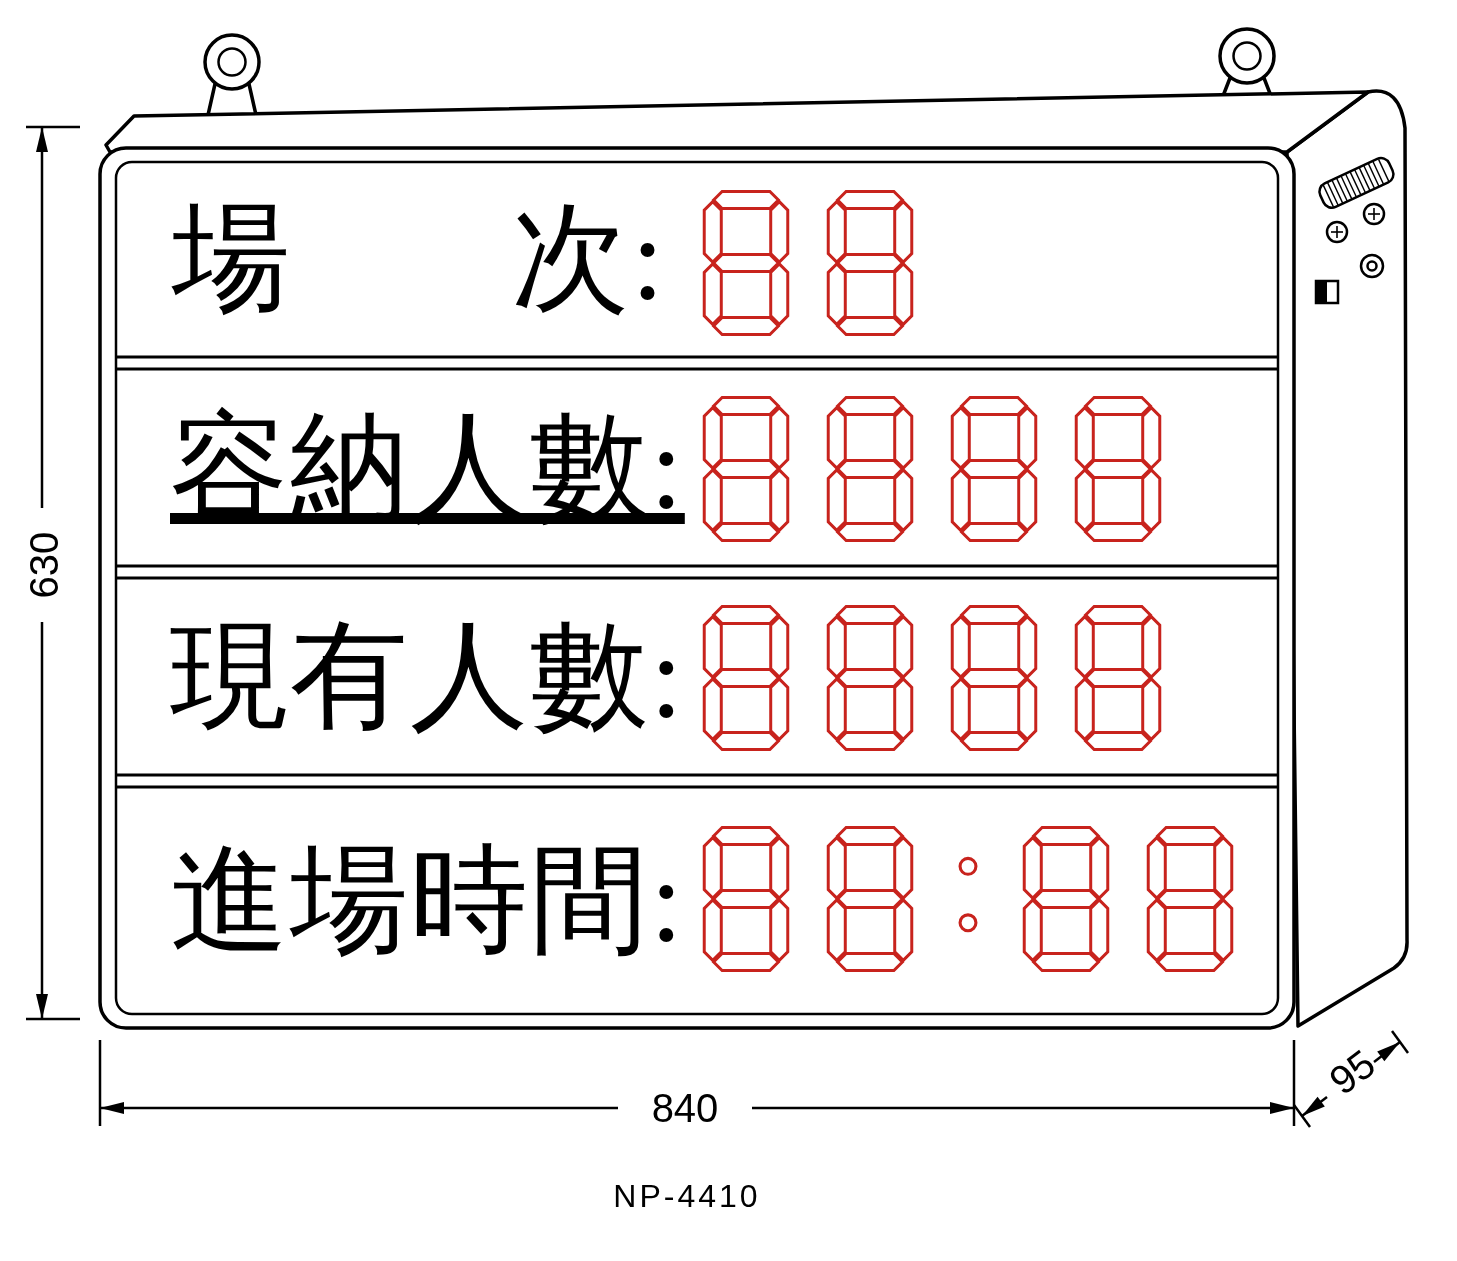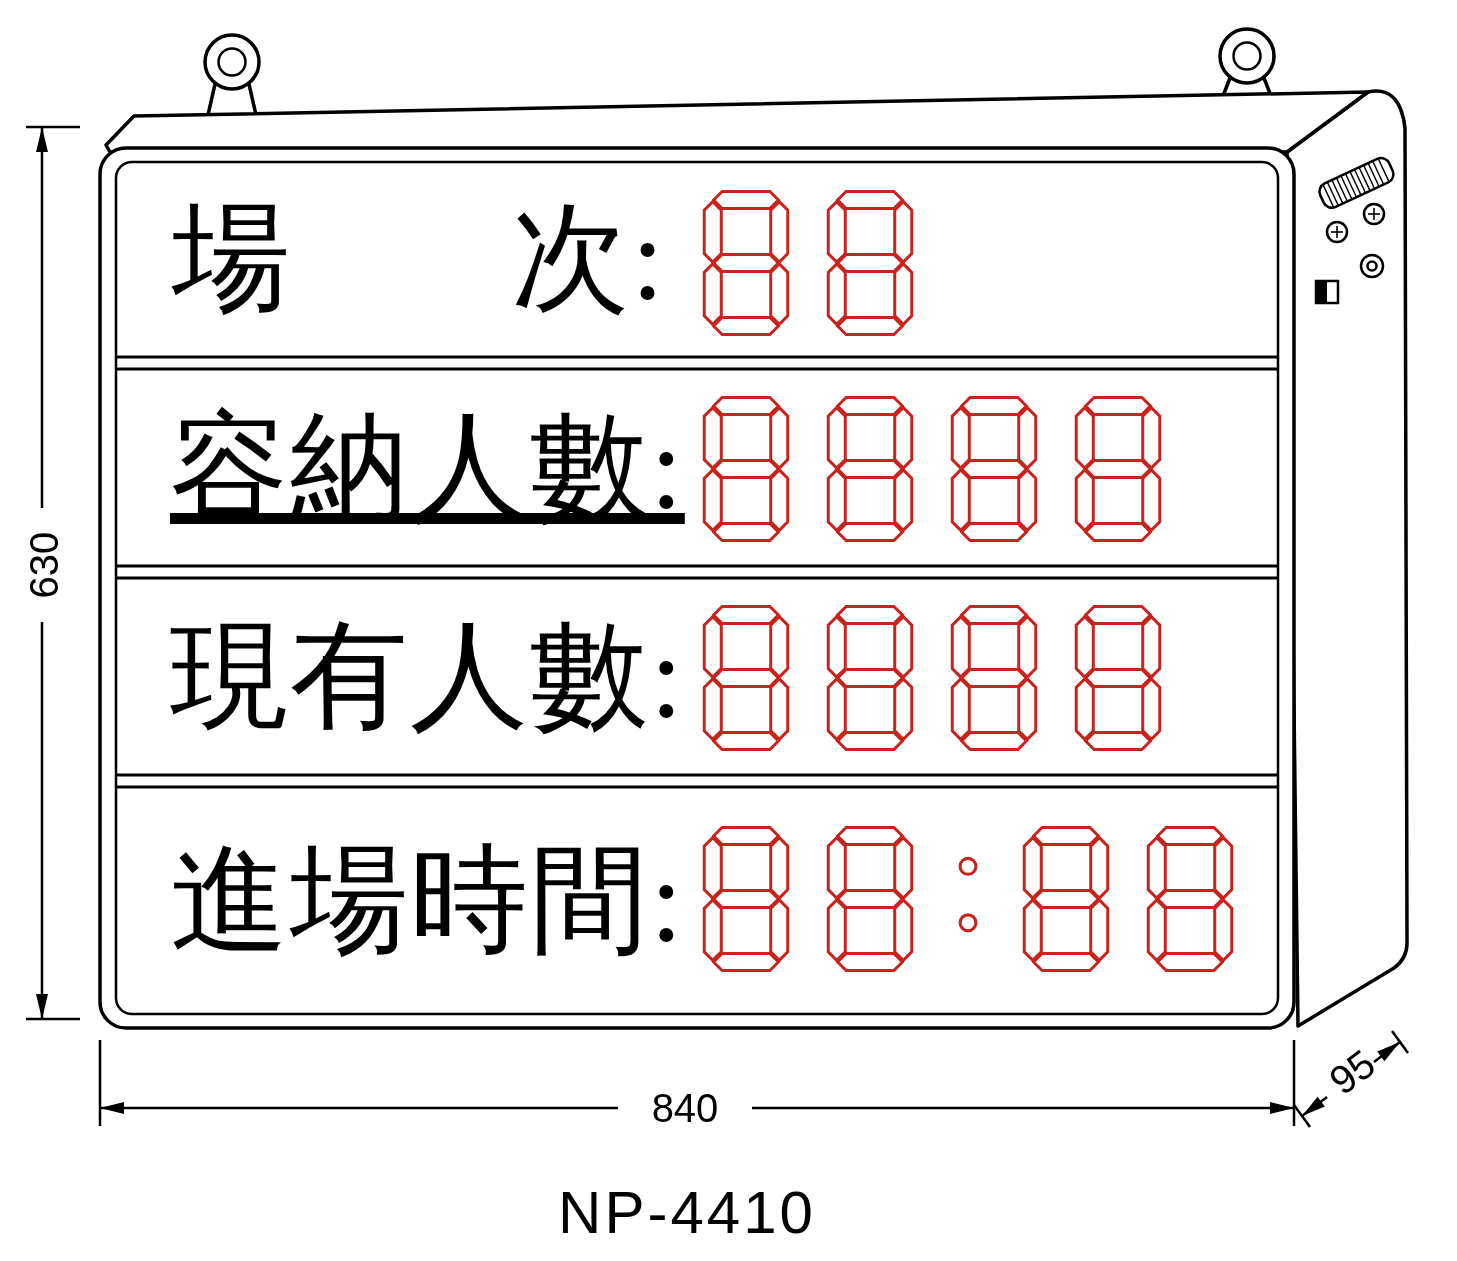--- a/index.html
+++ b/index.html
@@ -23,21 +23,21 @@
   .digit-row{position:absolute;display:flex;gap:28px;align-items:center;}
   .digit-row svg{display:block;}
   .seg7-shape{fill:none;stroke:var(--digit-color,#c8231d);stroke-width:3.5;stroke-linejoin:miter;}
   .colon-shape{fill:none;stroke:var(--digit-color,#c8231d);stroke-width:3.5;}
   .row1-digits{left:698px;top:188px;}
   .row2-digits{left:698px;top:394px;}
   .row3-digits{left:698px;top:603px;}
   .row4-digits{left:698px;top:824px;}
   .model-label{
     position:absolute;left:0;top:1178px;width:1374px;text-align:center;
-    font-size:60px;letter-spacing:3px;color:#000;
+    font-size:32px;letter-spacing:3px;color:#000;
   }
   .outline{fill:#ffffff;stroke:#000;stroke-width:3.5;stroke-linejoin:round;}
   .thin{fill:none;stroke:#000;stroke-width:2.5;}
   .dim{stroke:#000;stroke-width:2.5;fill:none;}
   .dim-arrow{fill:#000;stroke:none;}
   .dim-text{font-family:"Liberation Sans","DejaVu Sans",sans-serif;font-size:40px;fill:#000;}
 </style>
 </head>
 <body>
 

